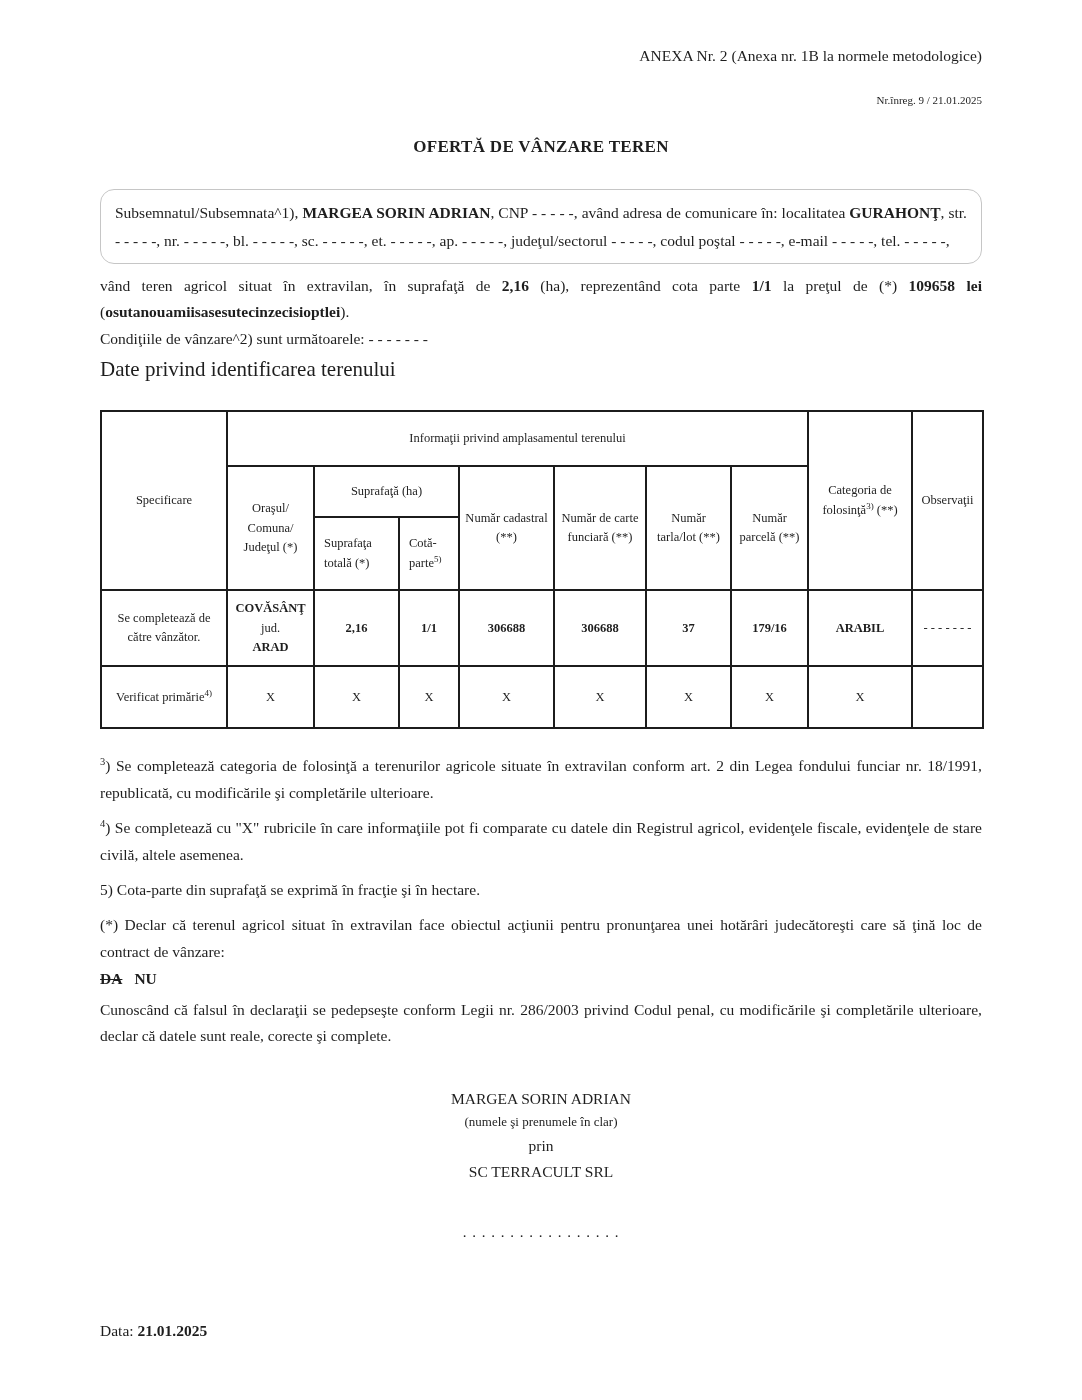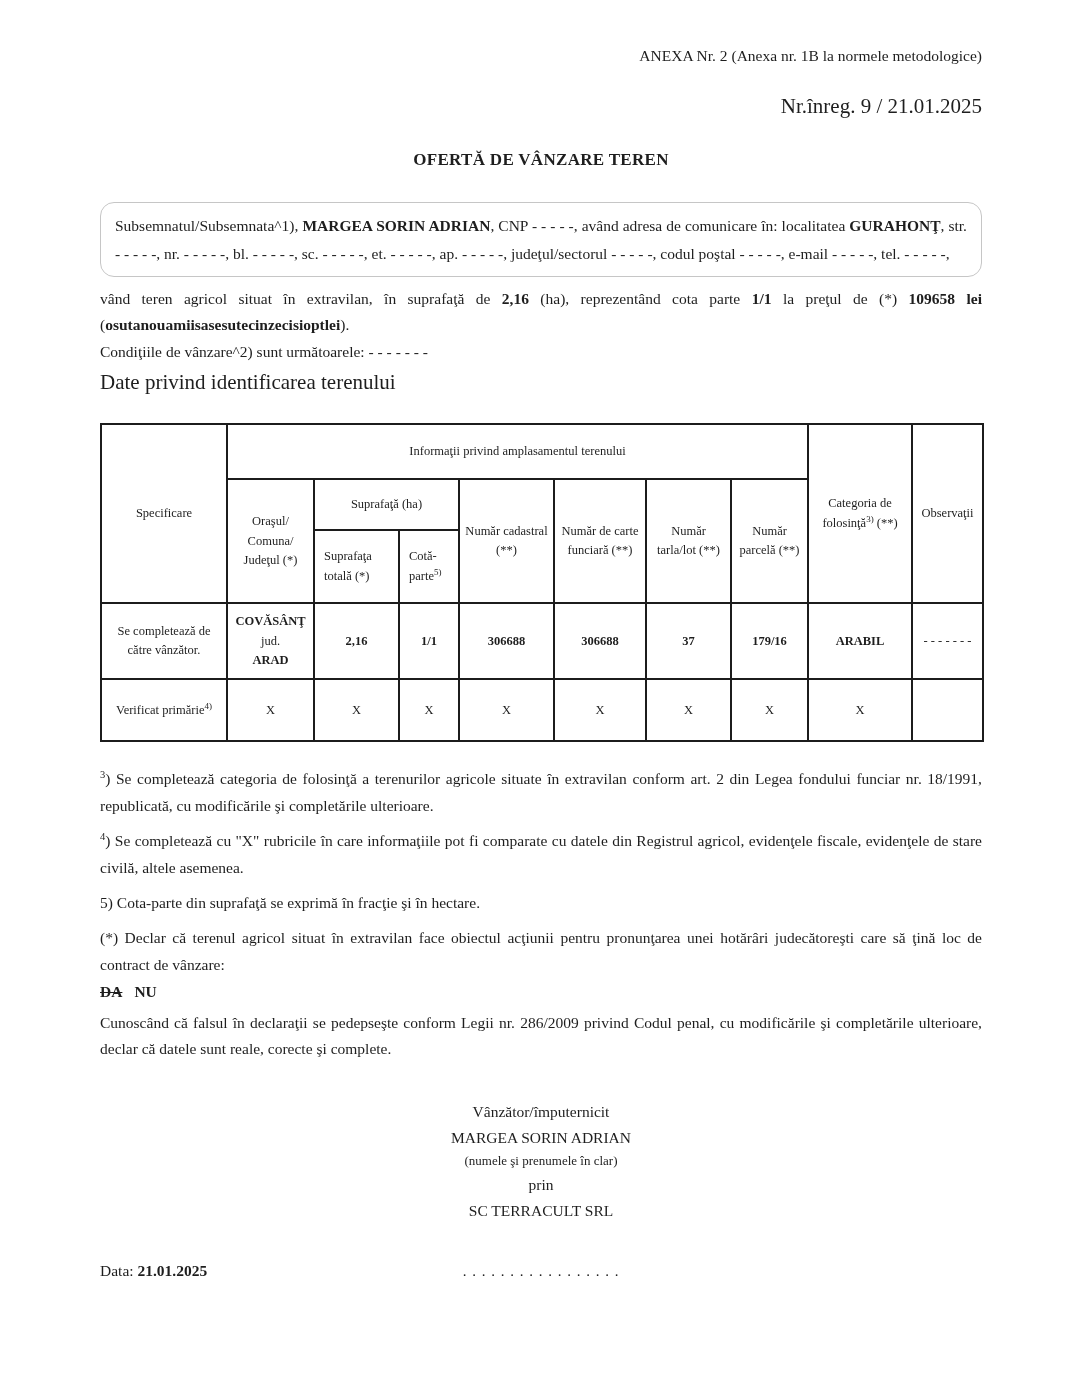--- a/index.html
+++ b/index.html
@@ -7,21 +7,21 @@
   body {
     width: 1082px; height: 1400px;
     font-family: "Liberation Serif", serif;
     color: #1e1e1e;
     -webkit-font-smoothing: antialiased;
   }
   .page { position: relative; width: 1082px; height: 1400px; overflow: hidden; }
   .content { padding: 0 100px; }
 
   .annex-line { padding-top: 47px; text-align: right; font-size: 15.5px; }
-  .regno-line { margin-top: 29px; text-align: right; font-size: 21px; }
+  .regno-line { margin-top: 29px; text-align: right; font-size: 11px; }
   .doc-title { margin-top: 31px; text-align: center; font-size: 17px; font-weight: bold; letter-spacing: 0.3px; }
 
   .intro-box {
     margin-top: 32px;
     border: 1.5px solid #c6c6c6;
     border-radius: 14px;
     padding: 9px 14px;
     font-size: 15.5px;
     line-height: 1.78;
     text-align: justify;
@@ -66,21 +66,21 @@
   .strike { text-decoration: line-through; }
   .danu-gap { display: inline-block; width: 12px; }
 
   .signature { margin-top: 40px; text-align: center; font-size: 15.5px; }
   .sig-name { margin-top: 8px; }
   .sig-note { margin-top: 6px; font-size: 13px; }
   .sig-prin { margin-top: 7px; }
   .sig-company { margin-top: 8px; }
   .sig-dots { margin-top: 43px; font-size: 15px; letter-spacing: 1px; }
 
-  .footer-date { position: absolute; left: 100px; top: 1262px; font-size: 15.5px; }
+  .footer-date { position: absolute; left: 100px; top: 1322px; font-size: 15.5px; }
 </style>
 </head>
 <body>
 
 <div class="page">
   <div class="content">
 
     <div class="annex-line">ANEXA Nr. 2 (Anexa nr. 1B la normele metodologice)</div>
     <div class="regno-line">Nr.înreg. 9 / 21.01.2025</div>
     <div class="doc-title">OFERTĂ DE VÂNZARE TEREN</div>
@@ -160,25 +160,24 @@
       </tr>
     </tbody>
       </table>
 
     <div class="notes">
       <div class="note"><sup>3</sup><span>) Se completează categoria de folosinţă a terenurilor agricole situate în extravilan conform art. 2 din Legea fondului funciar nr. 18/1991, republicată, cu modificările şi completările ulterioare.</span></div>
       <div class="note"><sup>4</sup><span>) Se completează cu "X" rubricile în care informaţiile pot fi comparate cu datele din Registrul agricol, evidenţele fiscale, evidenţele de stare civilă, altele asemenea.</span></div>
       <div class="note">5) Cota-parte din suprafaţă se exprimă în fracţie şi în hectare.</div>
       <div class="note">(*) Declar că terenul agricol situat în extravilan face obiectul acţiunii pentru pronunţarea unei hotărâri judecătoreşti care să ţină loc de contract de vânzare:</div>
       <div class="danu-line"><span class="strike">DA</span><span class="danu-gap"></span><span>NU</span></div>
-      <div class="note">Cunoscând că falsul în declaraţii se pedepseşte conform Legii nr. 286/2009 privind Codul penal, cu modificările şi completările ulterioare, declar că datele sunt reale, corecte şi complete.</div>
+      <div class="note">Cunoscând că falsul în declaraţii se pedepseşte conform Legii nr. 286/2003 privind Codul penal, cu modificările şi completările ulterioare, declar că datele sunt reale, corecte şi complete.</div>
     </div>
 
     <div class="signature">
-      <div>Vânzător/împuternicit</div>
       <div class="sig-name">MARGEA SORIN ADRIAN</div>
       <div class="sig-note">(numele şi prenumele în clar)</div>
       <div class="sig-prin">prin</div>
       <div class="sig-company">SC TERRACULT SRL</div>
       <div class="sig-dots">. . . . . . . . . . . . . . . . .</div>
     </div>
 
   </div>
 
   <div class="footer-date">

